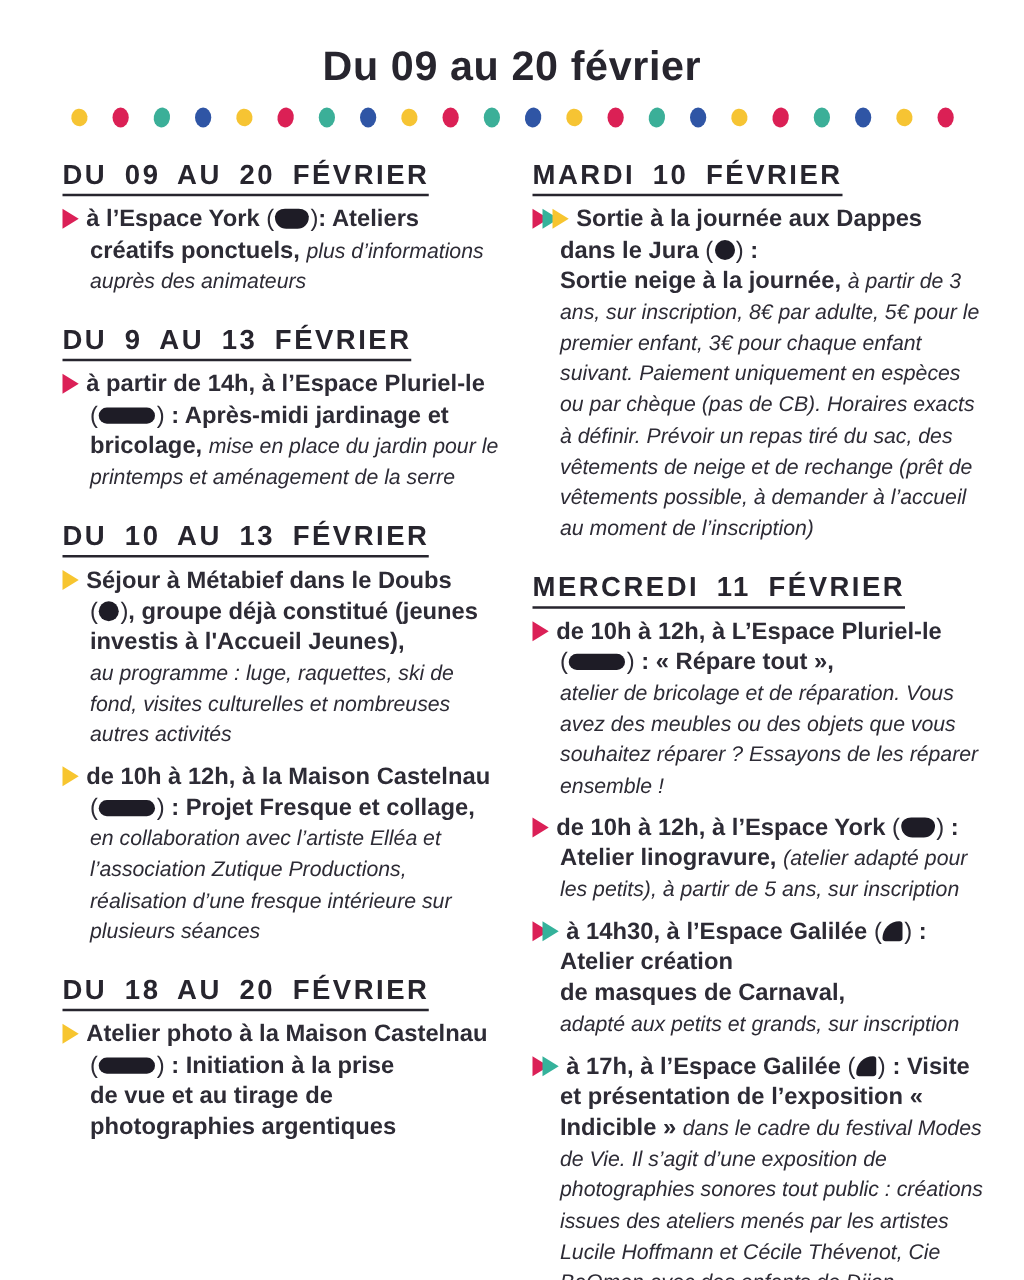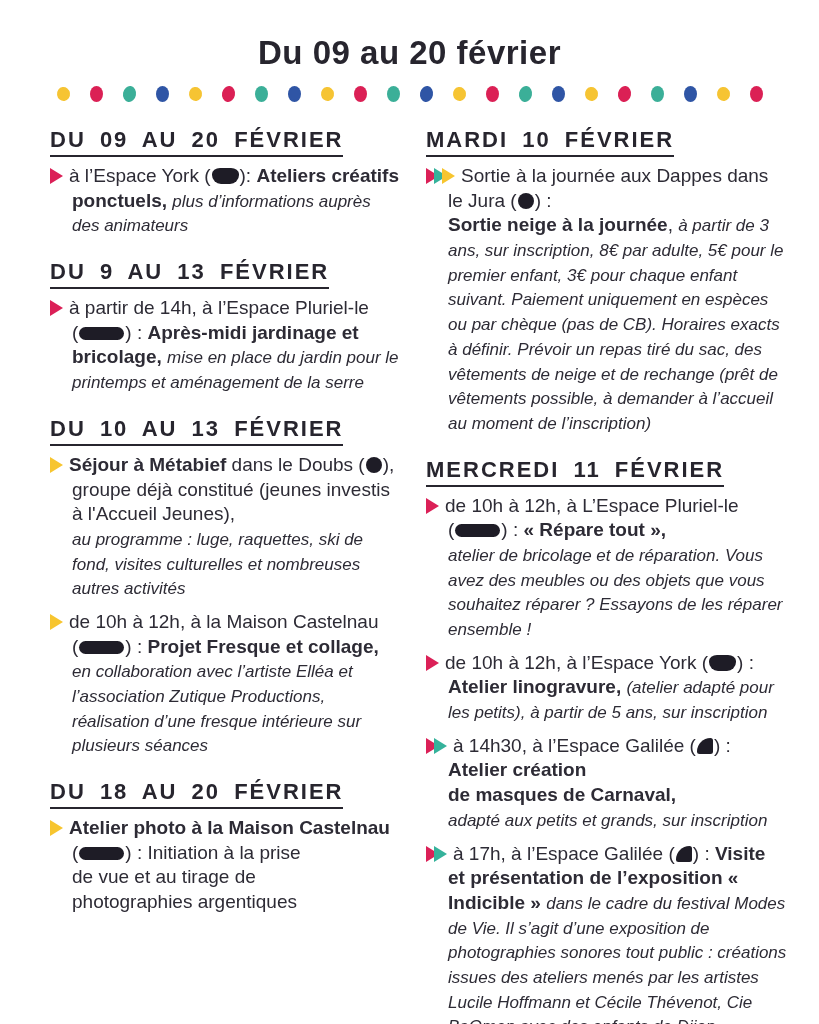--- a/index.html
+++ b/index.html
@@ -56,21 +56,21 @@
   }
 
   .item {
     position:relative;
     padding-left:22px;
     text-indent:-22px;
     font-size:19px;
     line-height:1.3;
     margin-bottom:9px;
   }
-  .run-r { font-weight:normal; }
+  .run-r { font-weight:bold; }
   .run-b { font-weight:bold; }
   .run-i { font-style:italic; font-size:17px; }
 
   .arrow {
     display:inline-block;
     width:0; height:0;
     border-top:8px solid transparent;
     border-bottom:8px solid transparent;
     border-left:13px solid #000;
     margin-right:-5px;

